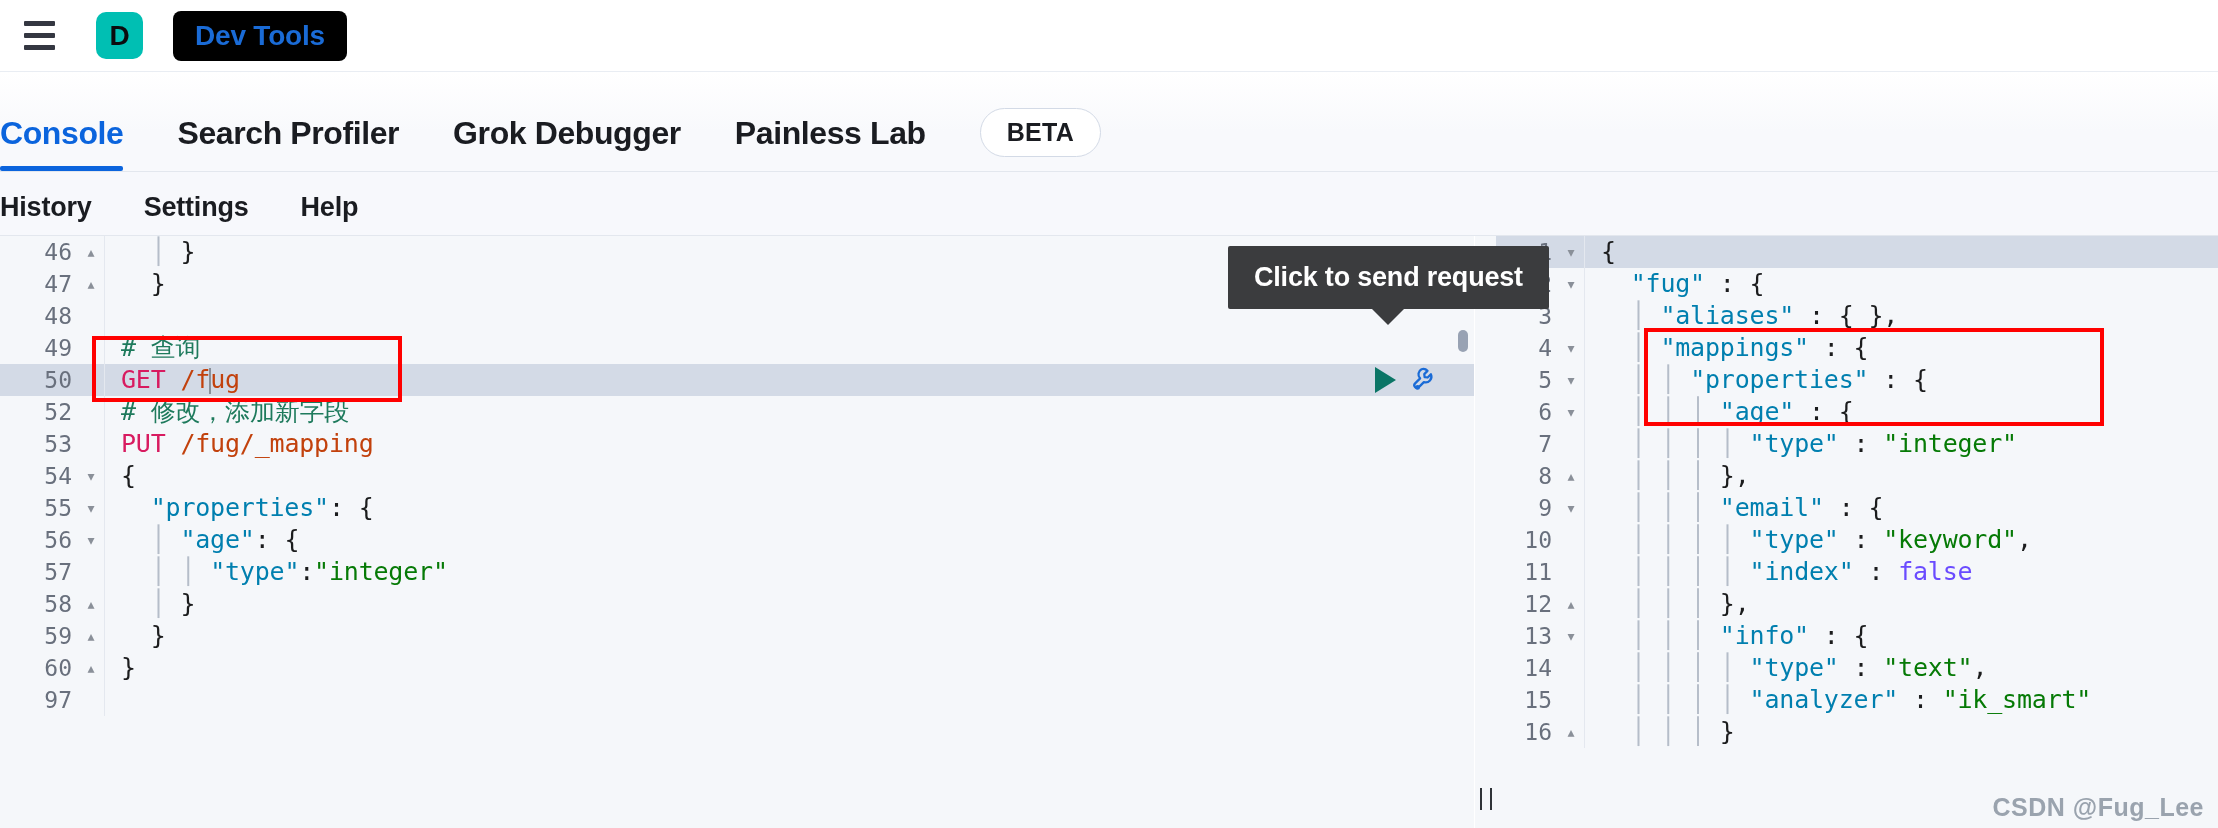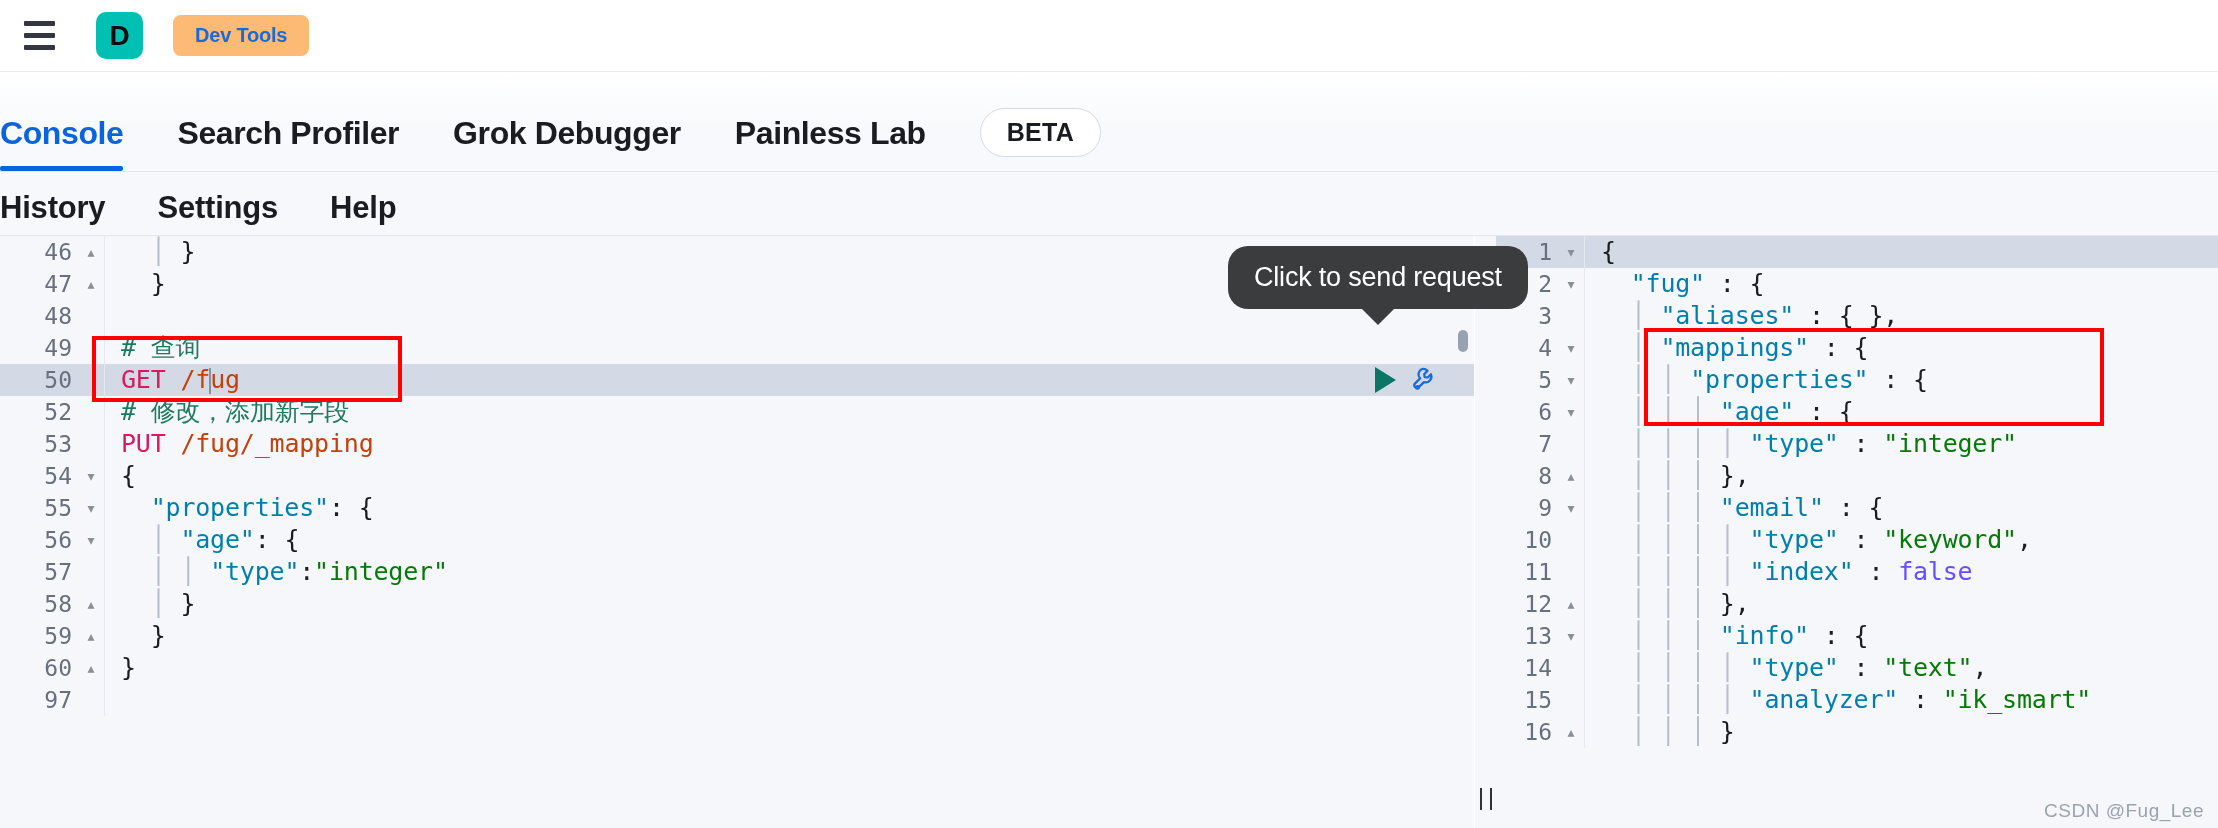--- a/index.html
+++ b/index.html
@@ -38,24 +38,24 @@
     background: #00bfb3;
     border-radius: 10px;
     margin-left: 34px;
     display: flex; align-items: center; justify-content: center;
     font-size: 28px; font-weight: 700; color: #0b0c0e;
     font-family: "Liberation Sans", sans-serif;
   }
   .devtools-pill {
     margin-left: 30px;
     padding: 9px 22px;
-    background: #fdba74;
+    background: #000000;
     border-radius: 8px;
     color: #1a6bd6;
-    font-size: 20px;
+    font-size: 28px;
     font-weight: 700;
     letter-spacing: -0.2px;
     cursor: pointer;
   }
 
   
   .tab-row {
     height: 100px;
     display: flex;
     align-items: flex-end;
@@ -100,21 +100,21 @@
 
   
   .subnav {
     height: 64px;
     display: flex;
     align-items: center;
     background: #f7f8fc;
     border-bottom: 1px solid #e3e7ee;
   }
   .subnav-item {
-    font-size: 31px;
+    font-size: 27px;
     font-weight: 700;
     color: #1a1c21;
     margin-right: 52px;
     cursor: pointer;
     letter-spacing: -0.2px;
     margin-top: 8px;
   }
   .subnav-item:first-child { margin-left: 0px; }
 
   
@@ -229,24 +229,24 @@
   }
   #redbox-left  { left: 92px;  top: 100px; width: 310px;  height: 66px; }
   #redbox-right { left: 148px; top: 92px;  width: 460px;  height: 98px; }
 
   
   .tooltip {
     position: absolute;
     z-index: 20;
     background: #3b3c3e;
     color: #ffffff;
-    border-radius: 20px;
+    border-radius: 2px;
     padding: 16px 26px;
     font-size: 27px;
-    font-weight: 400;
+    font-weight: 700;
     letter-spacing: -0.2px;
     white-space: nowrap;
     top: 10px;
     left: 1228px;
   }
   .tooltip::after {
     content: "";
     position: absolute;
     bottom: -16px;
     left: 50%;
@@ -286,25 +286,26 @@
     border-radius: 6px;
     background: #98a2b3;
     z-index: 7;
   }
 
   
   .watermark {
     position: absolute;
     right: 14px;
     bottom: 6px;
-    font-size: 19px;
+    font-size: 25px;
     color: #9aa3ae;
     font-family: "Liberation Sans", sans-serif;
     z-index: 30;
     letter-spacing: 0.5px;
+    font-weight: bold;
   }
 </style>
 </head>
 <body>
 
 <div class="chrome-bar">
   <div class="hamburger">
     <span></span>
     <span></span>
     <span></span>

